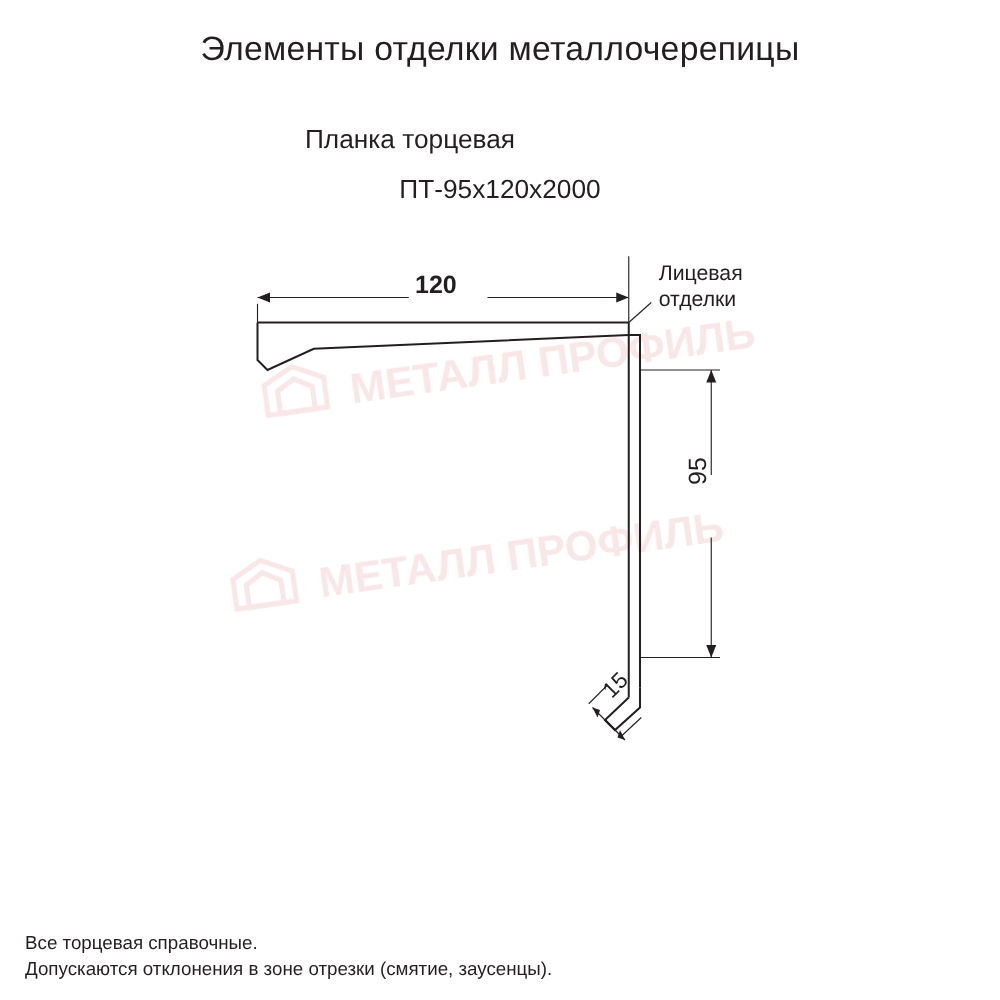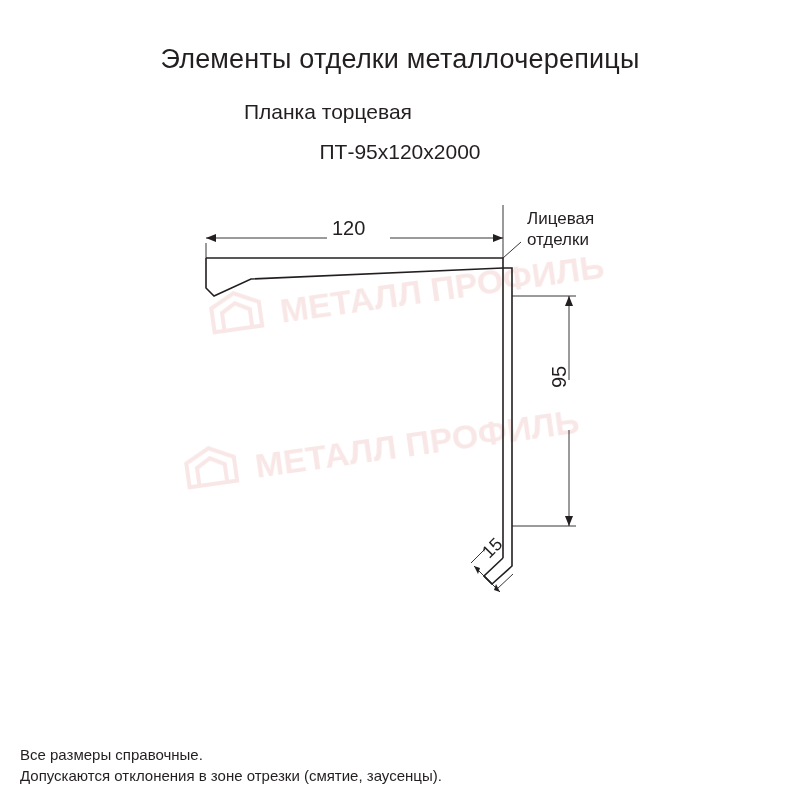--- a/index.html
+++ b/index.html
@@ -25,21 +25,20 @@
   
   .title {
     position: absolute;
     top: 24px;
     left: 0;
     width: 800px;
     text-align: center;
     font-size: 27px;
     letter-spacing: 0.2px;
     color: #231f20;
-    margin-top: 20px;
   }
   .subtitle {
     position: absolute;
     top: 100px;
     left: 0;
     width: 656px;
     text-align: center;
     font-size: 21px;
     color: #231f20;
   }
@@ -72,21 +71,21 @@
     height: 800px;
   }
 
   
   .dim {
     position: absolute;
     font-size: 20px;
     color: #231f20;
     white-space: nowrap;
   }
-  .dim-120 { left: 332px; top: 217px; }
+  .dim-120 { left: 332px; top: 217px; font-weight: bold; }
   .dim-95  { left: 548px; top: 388px; transform: rotate(-90deg); transform-origin: left top; }
   .dim-15  { left: 478px; top: 548px; transform: rotate(-45deg); transform-origin: left top; font-size: 18px; }
 
   .face-label {
     position: absolute;
     left: 527px;
     top: 208px;
     font-size: 17px;
     line-height: 21px;
     color: #231f20;
@@ -175,17 +174,17 @@
   <div class="dim dim-120">120</div>
   <div class="dim dim-95">95</div>
   <div class="dim dim-15">15</div>
 
   <div class="face-label">
     <div>Лицевая</div>
     <div>отделки</div>
   </div>
 
   <div class="notes">
-    <div>Все размеры справочные.</div>
+    <div>Все торцевая справочные.</div>
     <div>Допускаются отклонения в зоне отрезки (смятие, заусенцы).</div>
   </div>
 
 </div>
 
 </body></html>

